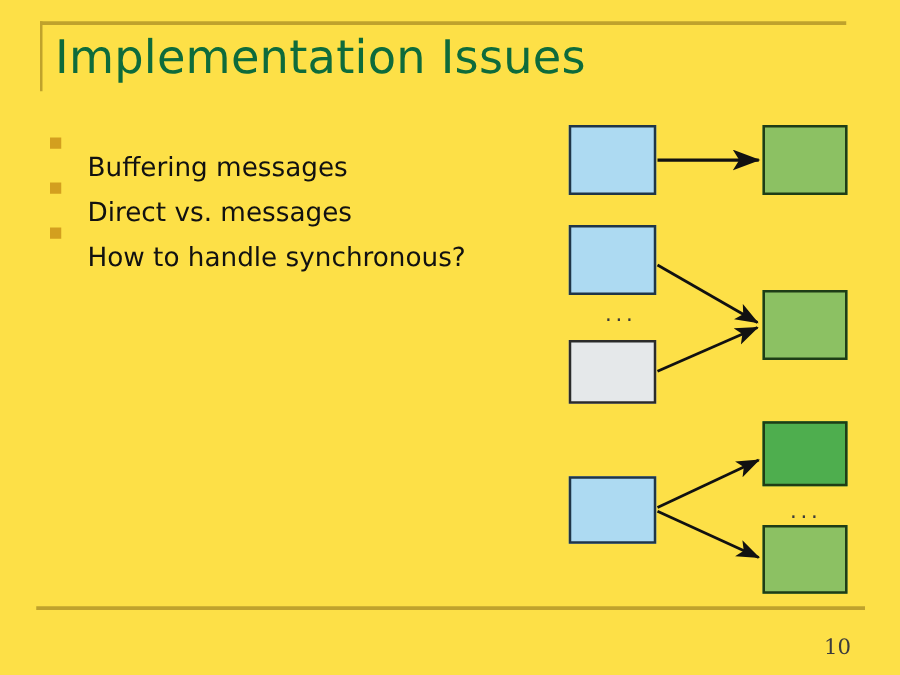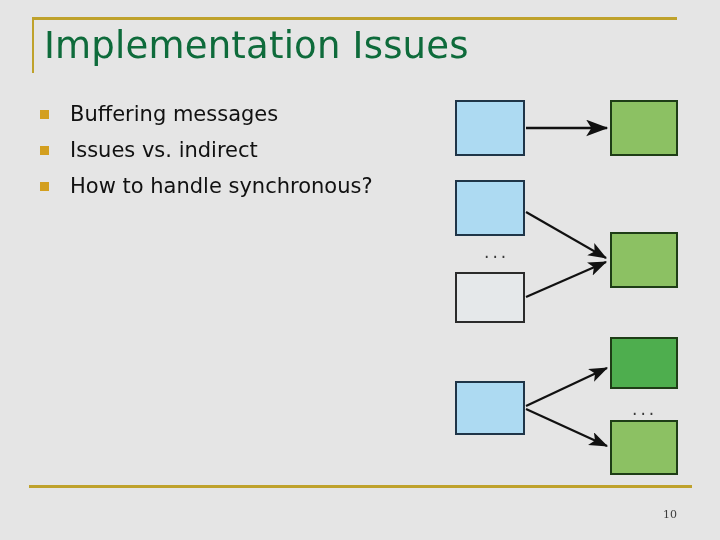--- a/index.html
+++ b/index.html
@@ -10,21 +10,21 @@
     width: 720px;
     height: 540px;
     background: #ffffff;
     font-family: "DejaVu Sans", sans-serif;
     overflow: hidden;
   }
   #slide {
     position: relative;
     width: 720px;
     height: 540px;
-    background: #e5e5e5;
+    background: #fde047;
   }
 
   
   .rule-top {
     position: absolute;
     left: 32px;
     top: 17px;
     width: 645px;
     height: 3px;
     background: #bfa22c;
@@ -79,20 +79,21 @@
     margin-top: 12px;
     margin-right: 21px;
     flex: 0 0 auto;
   }
   .bullet-text {
     font-family: "DejaVu Sans", sans-serif;
     font-size: 21px;
     line-height: 32px;
     color: #111111;
     white-space: nowrap;
+    margin-top: 20px;
   }
 
   
   .diagram {
     position: absolute;
     left: 0;
     top: 0;
     width: 720px;
     height: 540px;
   }
@@ -126,42 +127,42 @@
   }
 
   
   .page-number {
     position: absolute;
     left: 655px;
     top: 508px;
     width: 30px;
     text-align: center;
     font-family: "DejaVu Serif", serif;
-    font-size: 11px;
+    font-size: 17px;
     color: #3c3c3c;
   }
 </style>
 </head>
 <body>
 
 <div id="slide">
 
   <div class="rule-top"></div>
   <div class="rule-left"></div>
 
   <div class="title">Implementation Issues</div>
 
   <div class="bullets">
     <div class="bullet-row">
       <span class="bullet-marker"></span>
       <span class="bullet-text">Buffering messages</span>
     </div>
     <div class="bullet-row">
       <span class="bullet-marker"></span>
-      <span class="bullet-text">Issues vs. indirect</span>
+      <span class="bullet-text">Direct vs. messages</span>
     </div>
     <div class="bullet-row">
       <span class="bullet-marker"></span>
       <span class="bullet-text">How to handle synchronous?</span>
     </div>
   </div>
 
   <div class="diagram">
 
     <div class="node blue" style="left:455px; top:100px; width:70px; height:56px;"></div>

